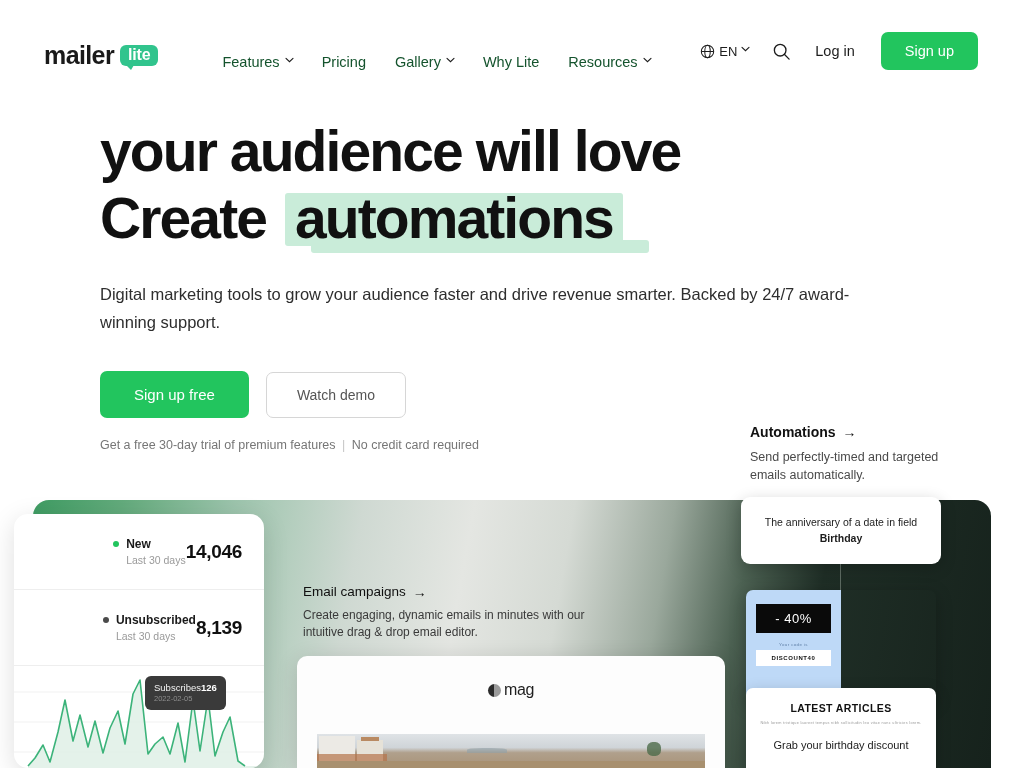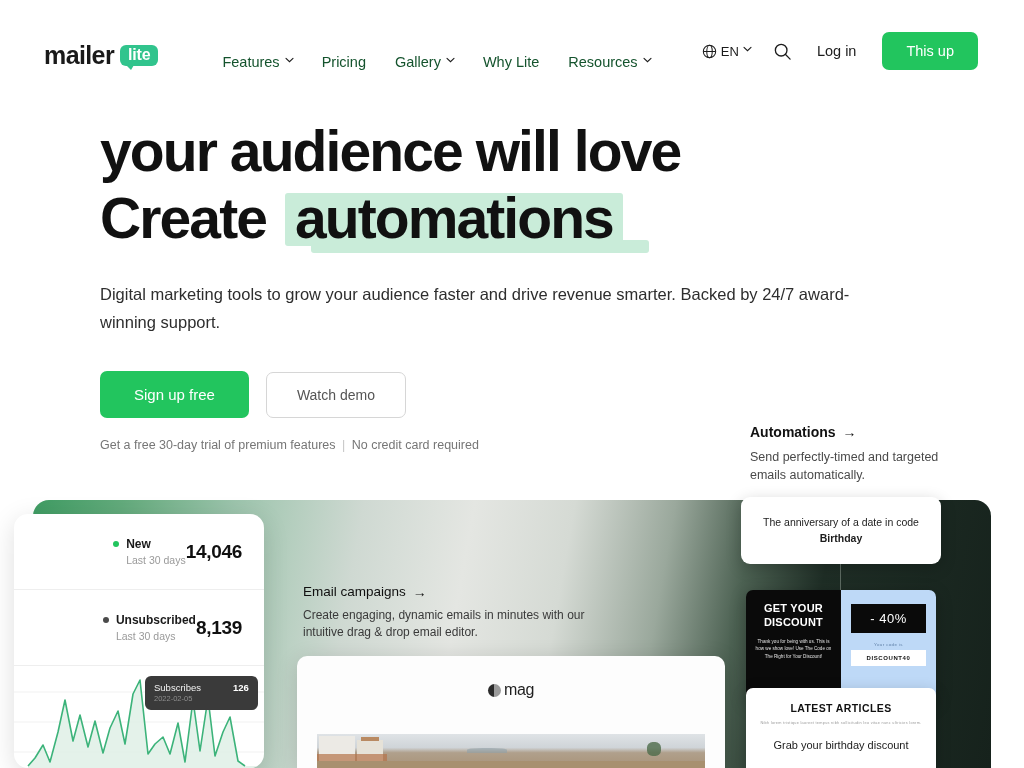--- a/index.html
+++ b/index.html
@@ -150,21 +150,21 @@
   .stat-sub { font-size: 10.5px; color: #9a9a9a; margin-left: 13px; }
   .stat-value { font-size: 19px; font-weight: 700; color: #101010; letter-spacing: -0.3px; }
 
   .chart-area { position: relative; height: 102px; }
   .chart-area svg { display: block; width: 100%; height: 102px; }
   .tooltip {
     position: absolute; left: 131px; top: 10px;
     background: #3a3a3a; border-radius: 6px; padding: 6px 9px 7px 9px;
     z-index: 5; white-space: nowrap;
   }
-  .tt-top { display: flex; align-items: baseline; gap: 32px; }
+  .tt-top { display: flex; align-items: baseline; gap: 0; }
   .tt-label { font-size: 9.5px; color: #f2f2f2; font-weight: 500; }
   .tt-value { font-size: 9.5px; color: #ffffff; font-weight: 700; }
   .tt-date { font-size: 7.5px; color: #8e8e8e; margin-top: 1px; }
 
   
   .email-callout { position: absolute; left: 303px; top: 584px; width: 300px; z-index: 15; }
   .ec-title { font-size: 13.5px; font-weight: 400; color: #101010; display: flex; align-items: center; gap: 7px; cursor: pointer; }
   .ec-desc { margin-top: 8px; font-size: 12px; line-height: 1.45; color: #3a3a3a; }
 
   .mag-card {
@@ -313,21 +313,21 @@
             </svg>
         </span>
       </div>
       <div class="search-btn">
         <svg width="19" height="19" viewBox="0 0 20 20">
           <circle cx="8.6" cy="8.6" r="6.1" stroke="#1c1c1c" stroke-width="1.4" fill="none"></circle>
           <line x1="13.2" y1="13.2" x2="18" y2="18" stroke="#1c1c1c" stroke-width="1.4" stroke-linecap="round"></line>
         </svg>
       </div>
       <div class="login-link">Log in</div>
-      <button class="signup-btn">This up</button>
+      <button class="signup-btn">Sign up</button>
     </div>
   </nav>
 
   <section class="hero">
     <h1 class="headline">
       <span class="hl-line">your audience will love</span>
       <span class="hl-line">
         <span>Create</span>
         <span class="hl-mark">
           <span class="mark-bg"></span>
@@ -421,31 +421,26 @@
       <div class="bld" style="left:44px;top:3px;width:18px;height:4px;background:#b98a62;"></div>
       <div class="bld" style="left:0px;top:20px;width:70px;height:14px;background:#b5744a;opacity:.7;"></div>
       <div class="bld" style="left:150px;top:14px;width:40px;height:5px;background:#8fa0a8;opacity:.6;border-radius:40% 40% 0 0;"></div>
       <div class="bld" style="left:330px;top:8px;width:14px;height:14px;background:#4e6b4a;opacity:.8;border-radius:40%;"></div>
       <div class="bld" style="left:0px;top:27px;width:388px;height:7px;background:#a8906f;"></div>
     </div>
   </div>
 
   <div class="bday-card">
     <div class="bday-text">
-      <span>The anniversary of a date in code </span><b>Birthday</b>
+      <span>The anniversary of a date in field </span><b>Birthday</b>
     </div>
   </div>
   <div class="flow-line"></div>
 
   <div class="promo-card">
-    <div class="promo-left">
-      <div class="promo-h">GET YOUR</div>
-      <div class="promo-h">DISCOUNT</div>
-      <div class="promo-p">Thank you for being with us. This is how we show love! Use The Code on The Right for Your Discount!</div>
-    </div>
     <div class="promo-right">
       <div class="promo-badge">- 40%</div>
       <div class="promo-codelabel">Your code is</div>
       <div class="promo-code">DISCOUNT40</div>
     </div>
   </div>
 
   <div class="articles-card">
     <div class="art-h">LATEST ARTICLES</div>
     <div class="art-sub">Nibh lorem tristique laoreet tempus nibh sollicitudin leo vitae nunc ultricies lorem.</div>

